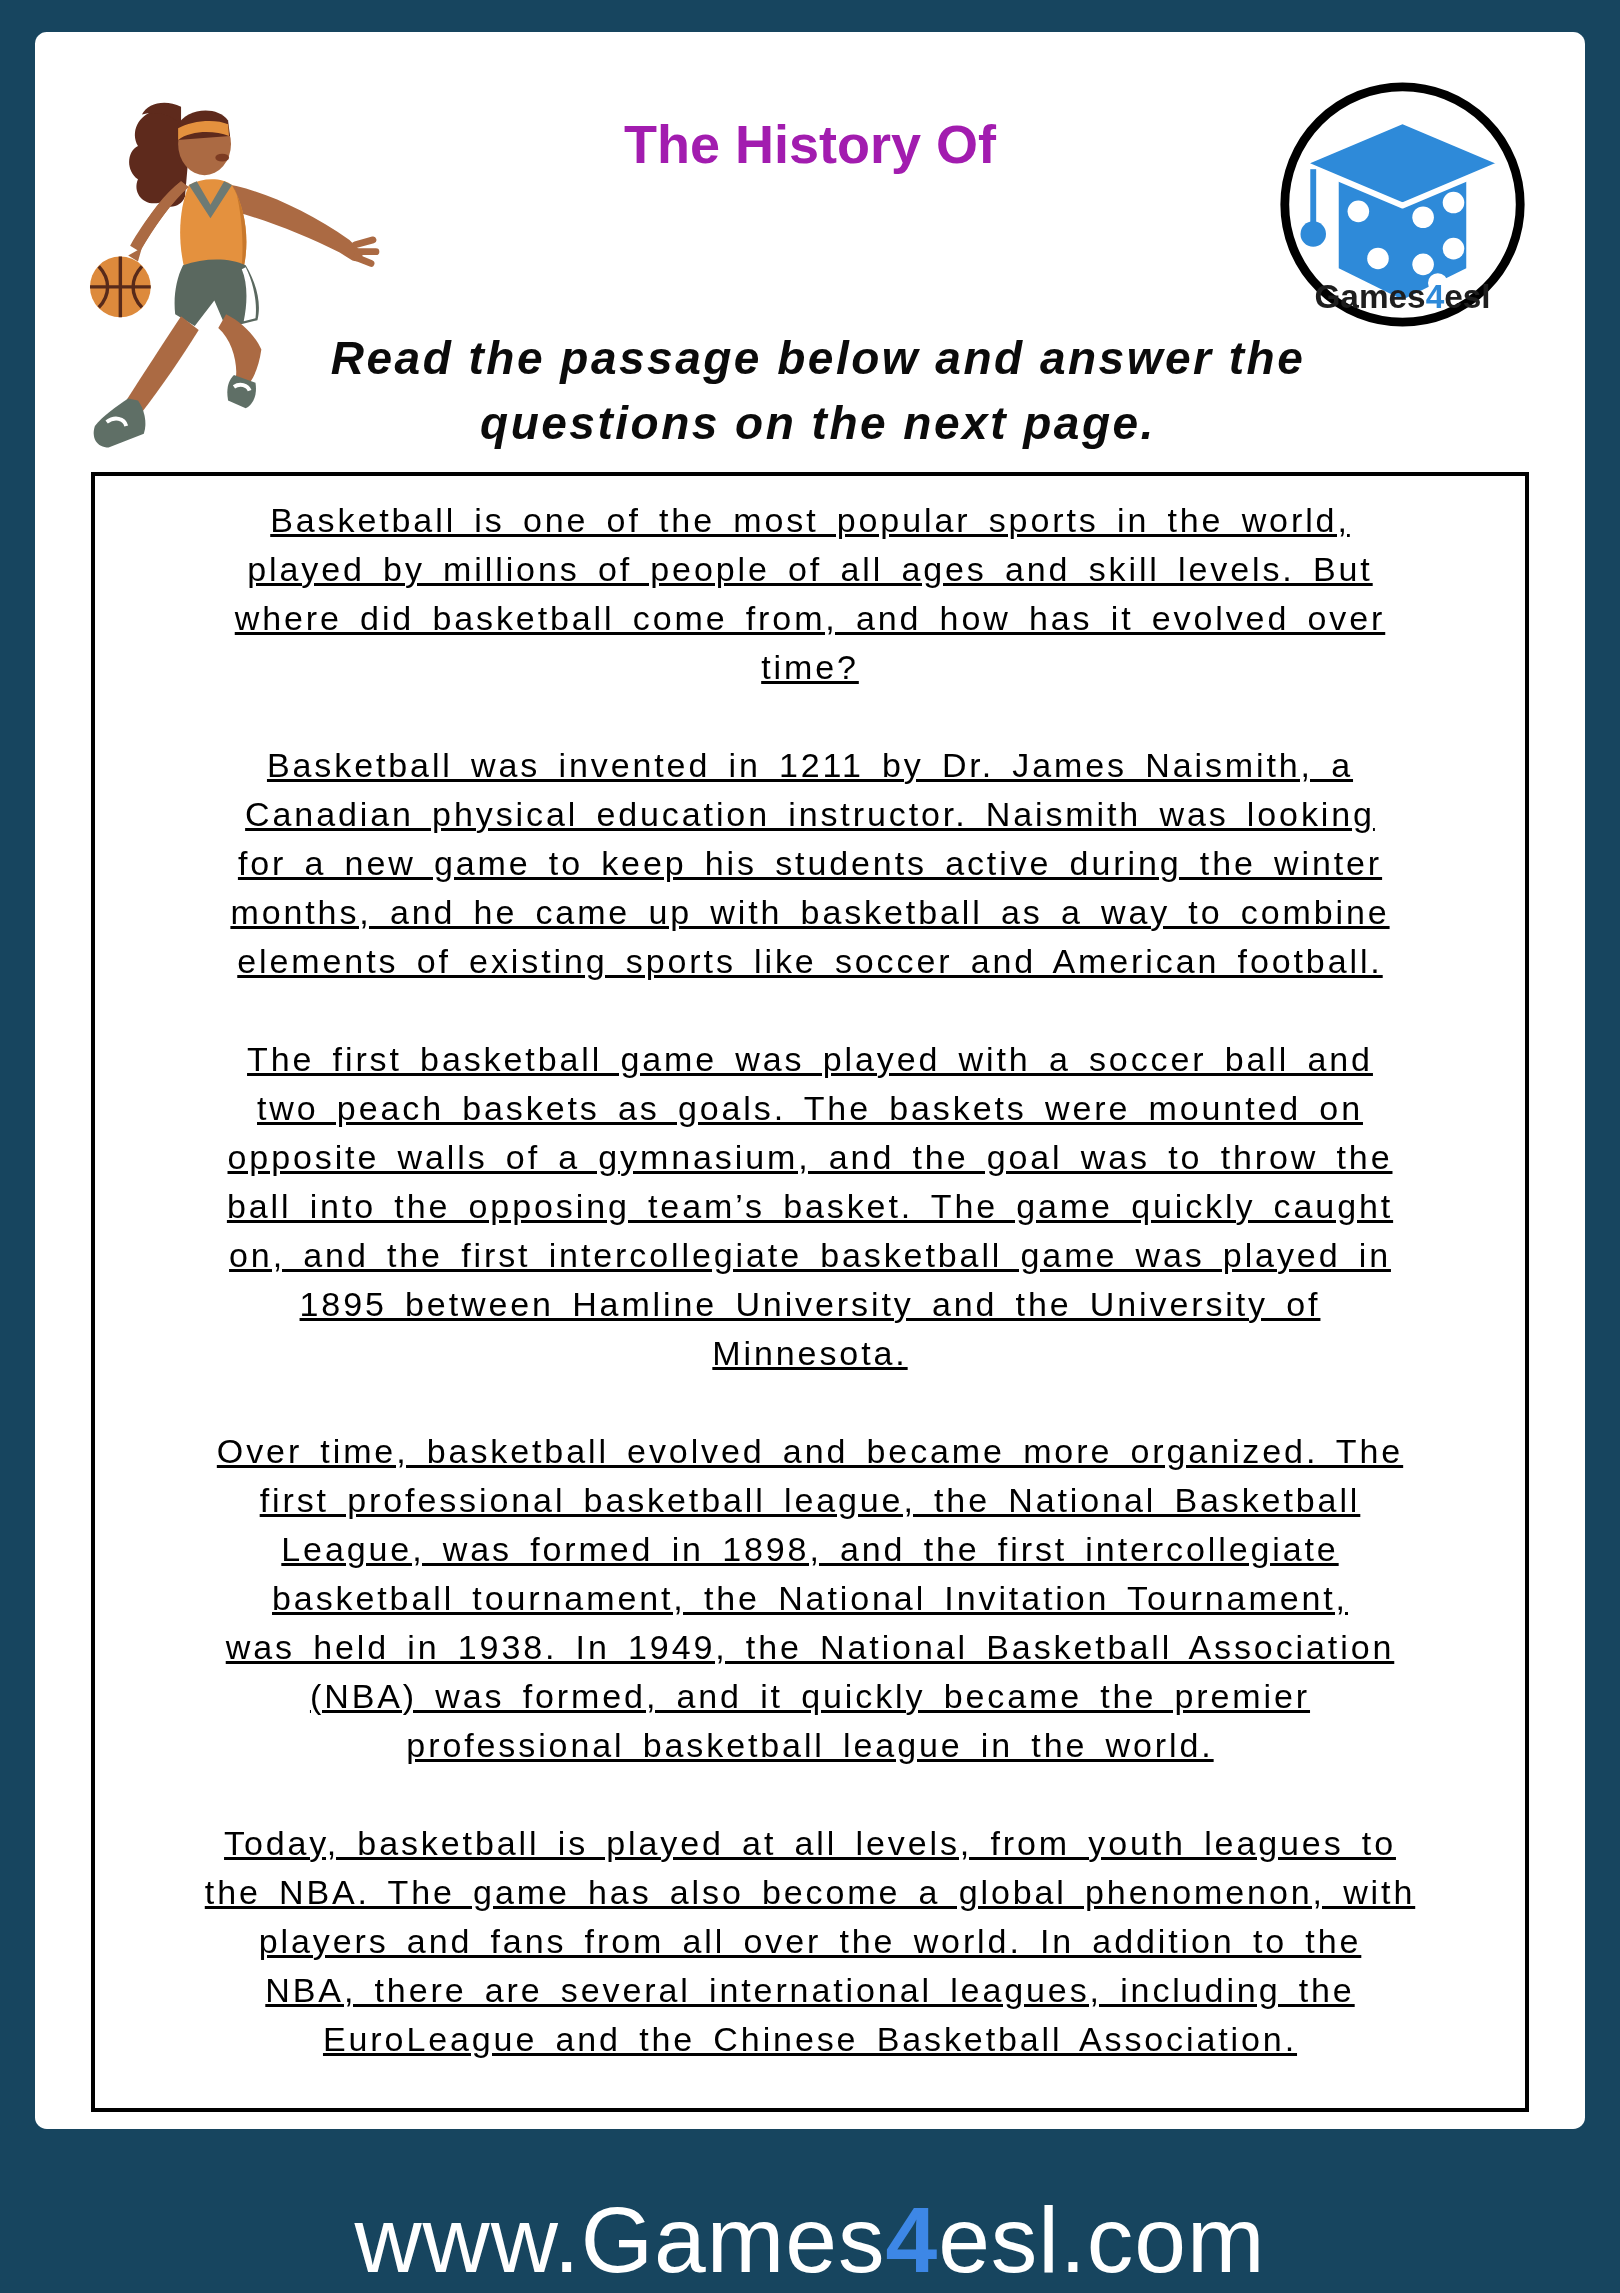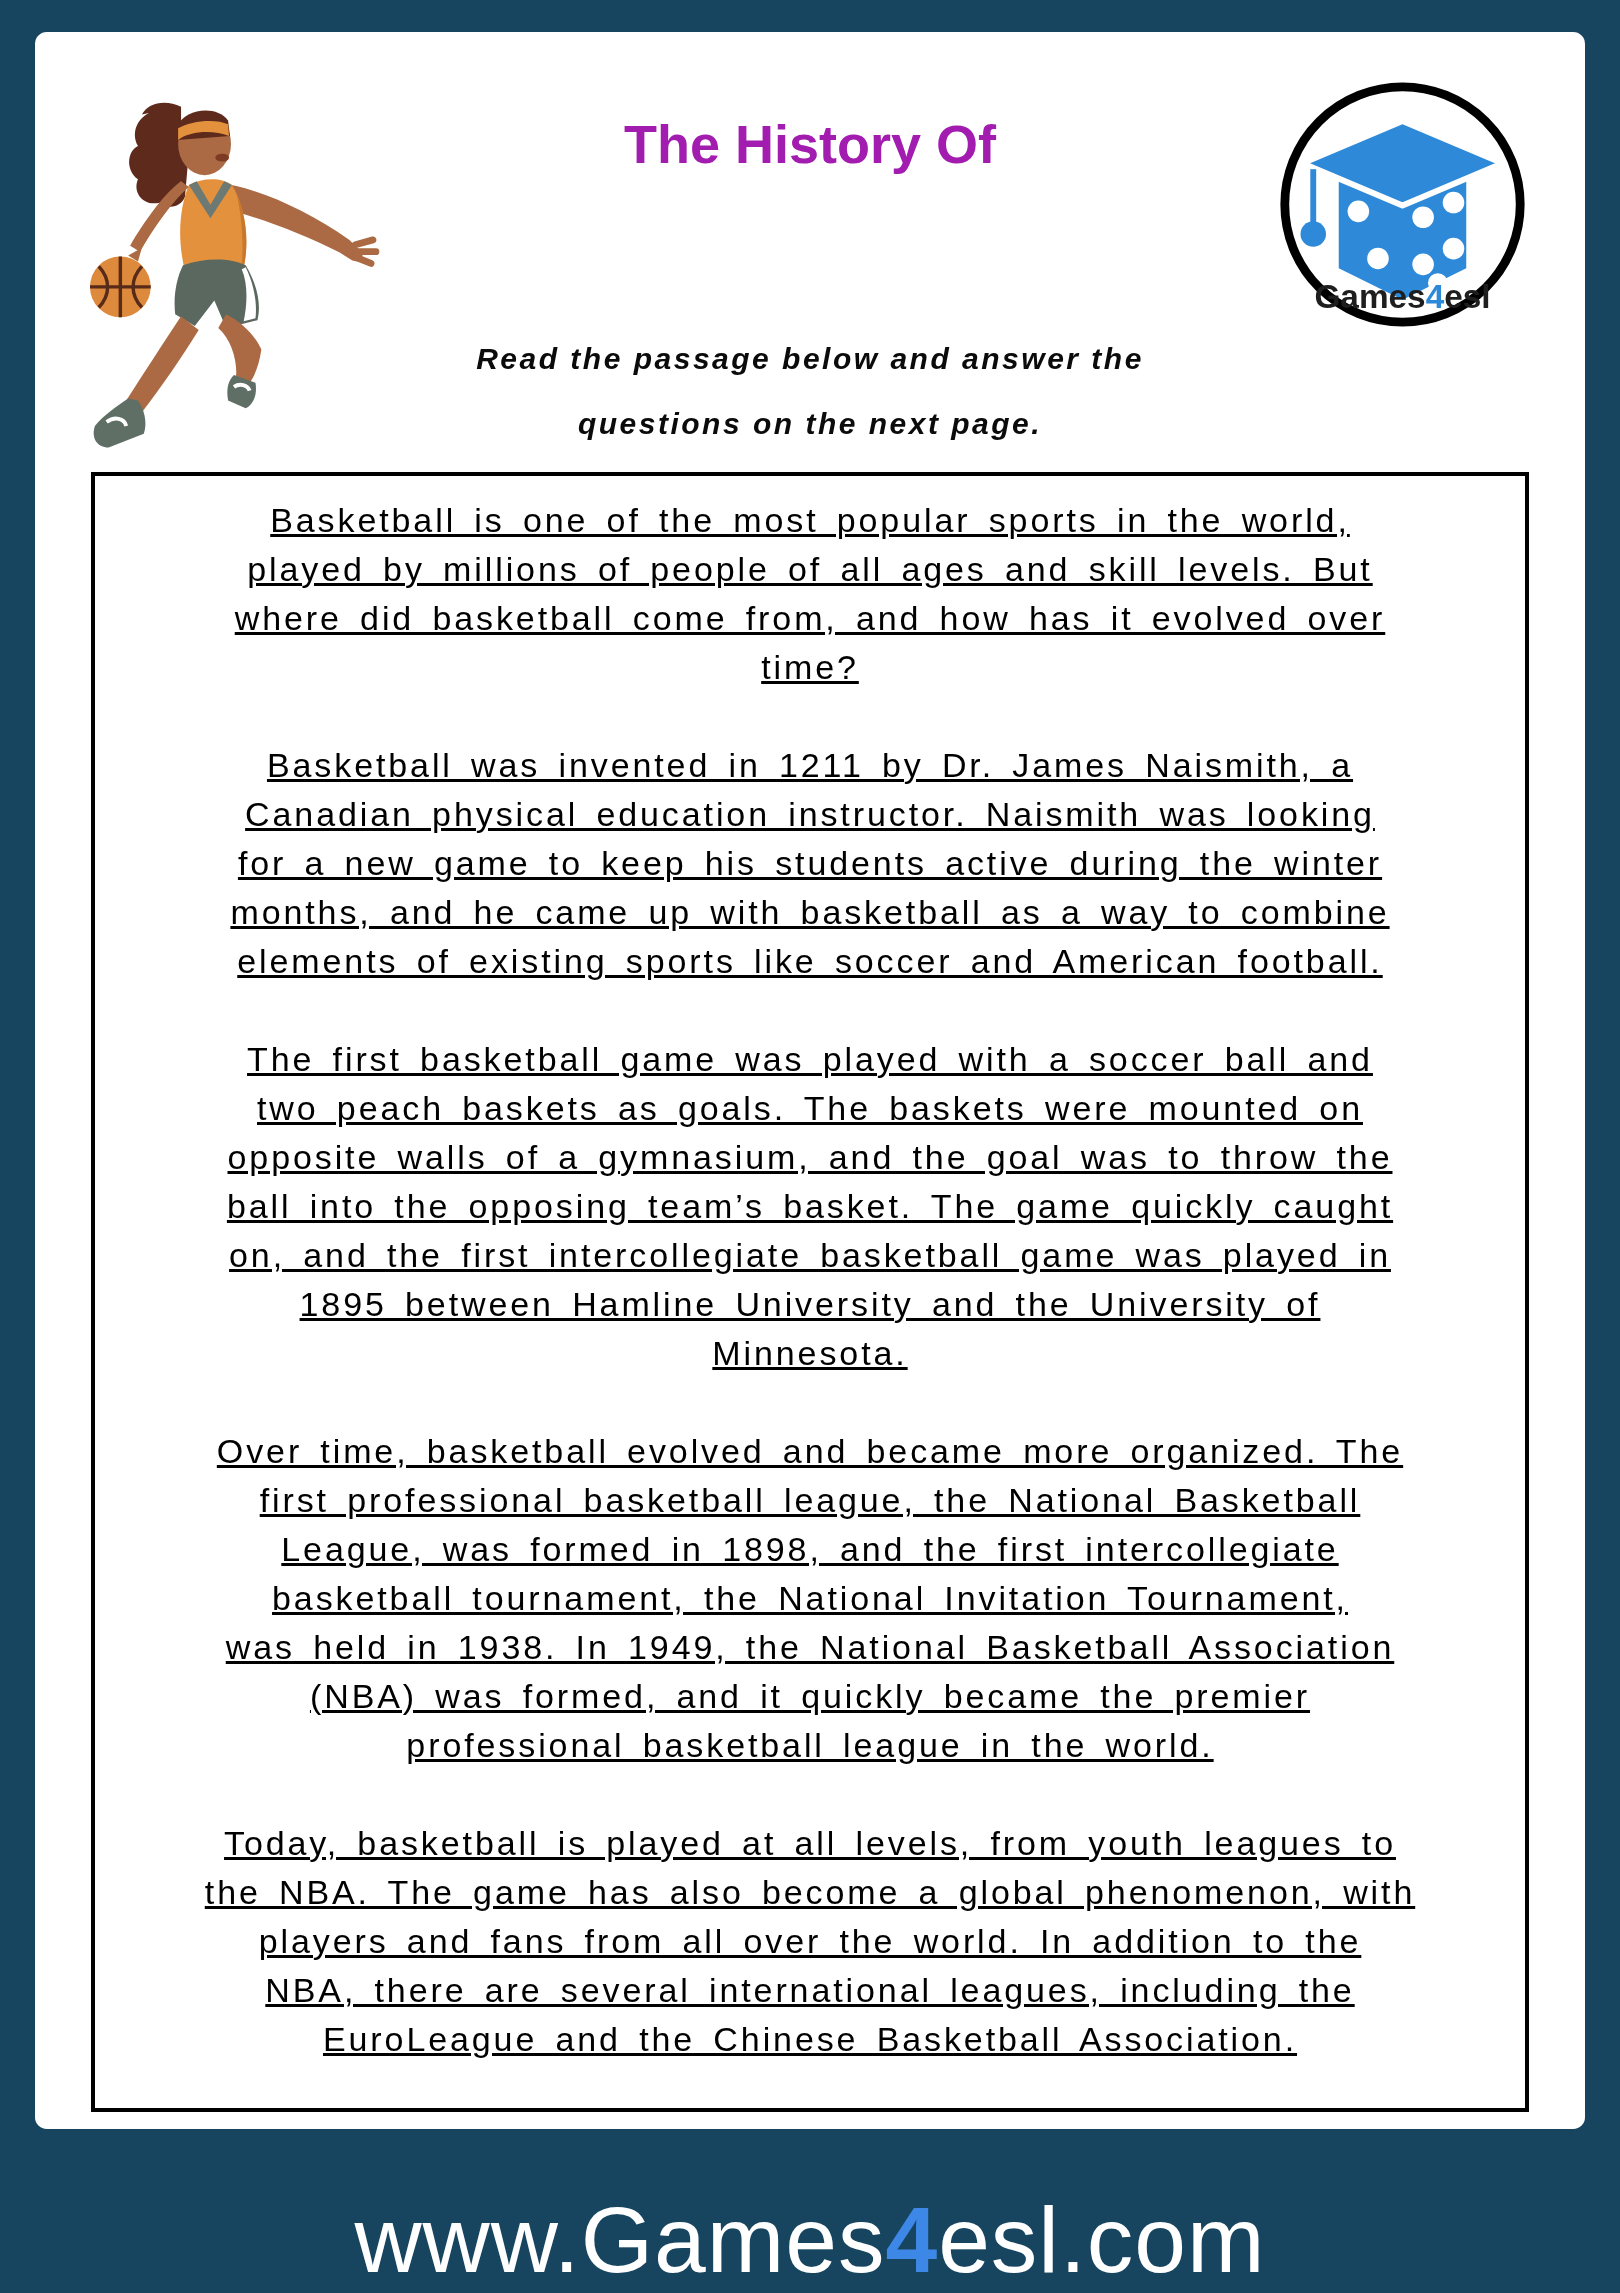--- a/index.html
+++ b/index.html
@@ -18,22 +18,22 @@
     text-align:center;font-size:54px;font-weight:700;color:#a21caf;
     line-height:1.1;letter-spacing:0px;margin-top:40px;
   }
   .title{
     position:absolute;top:116px;left:0;width:100%;
     text-align:center;font-size:152px;font-weight:700;color:#0b0b0b;
     line-height:1.15;letter-spacing:-2.9px;
   }
   .subtitle{
     position:absolute;top:294px;left:0;width:100%;
-    text-align:center;font-size:30px;font-weight:700;font-style:italic;
-    color:#0b0b0b;line-height:65px;letter-spacing:2.5px;white-space:pre-line;
+    text-align:center;font-size:46px;font-weight:700;font-style:italic;
+    color:#0b0b0b;line-height:65px;letter-spacing:2.5px;white-space:pre-line;padding-left:8px;
   }
   .passage-box{
     position:absolute;left:56px;top:440px;width:1438px;
     box-sizing:border-box;border:4.9px solid #000;
     padding:19.6px 29px 44px 29px;background:#fff;
   }
   .passage-box p{
     margin:0 0 49px 0;
     text-align:center;white-space:pre-line;
     font-size:34px;line-height:49px;color:#000;

